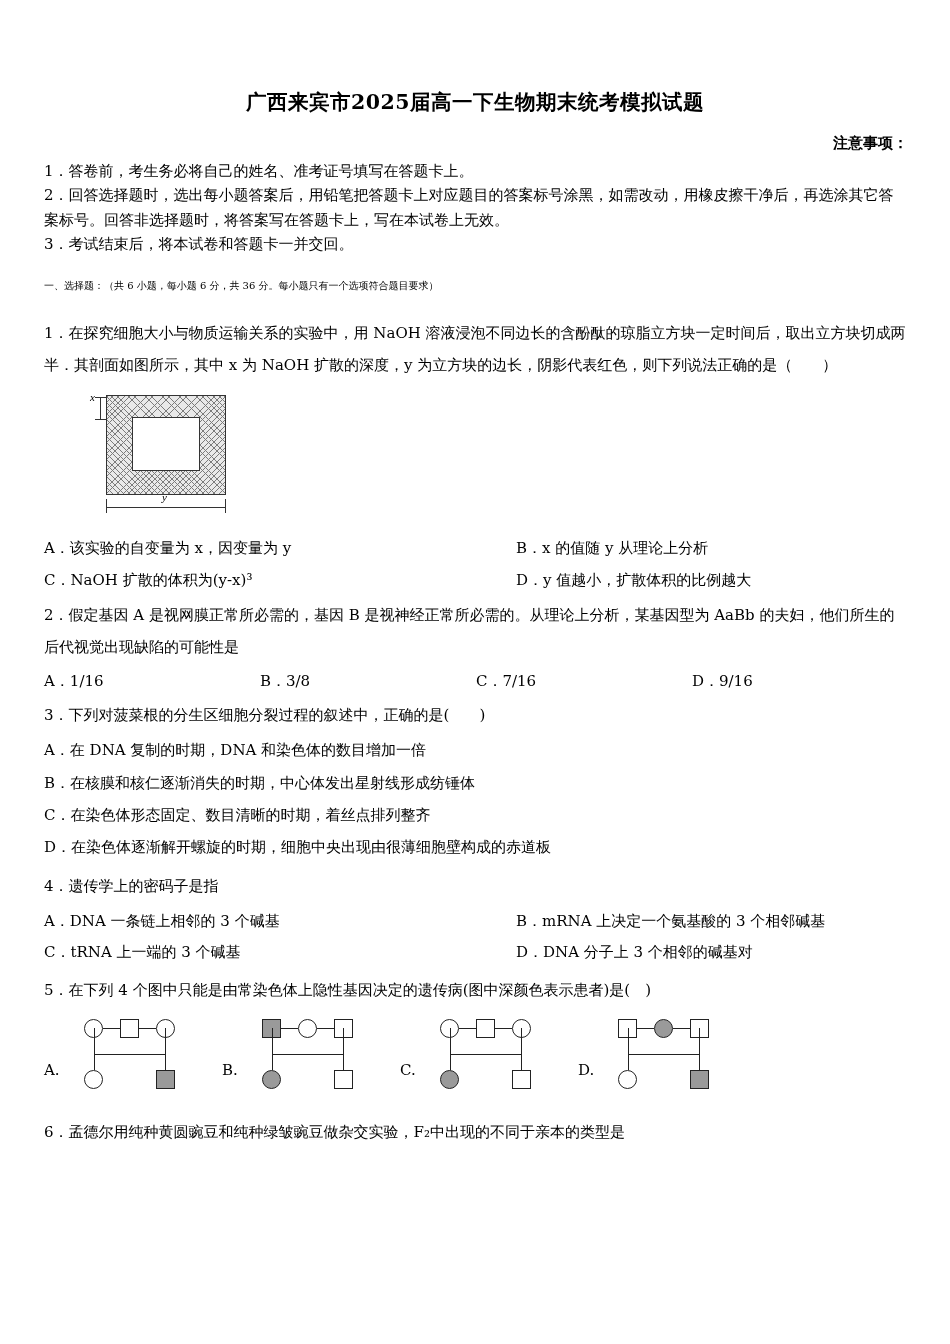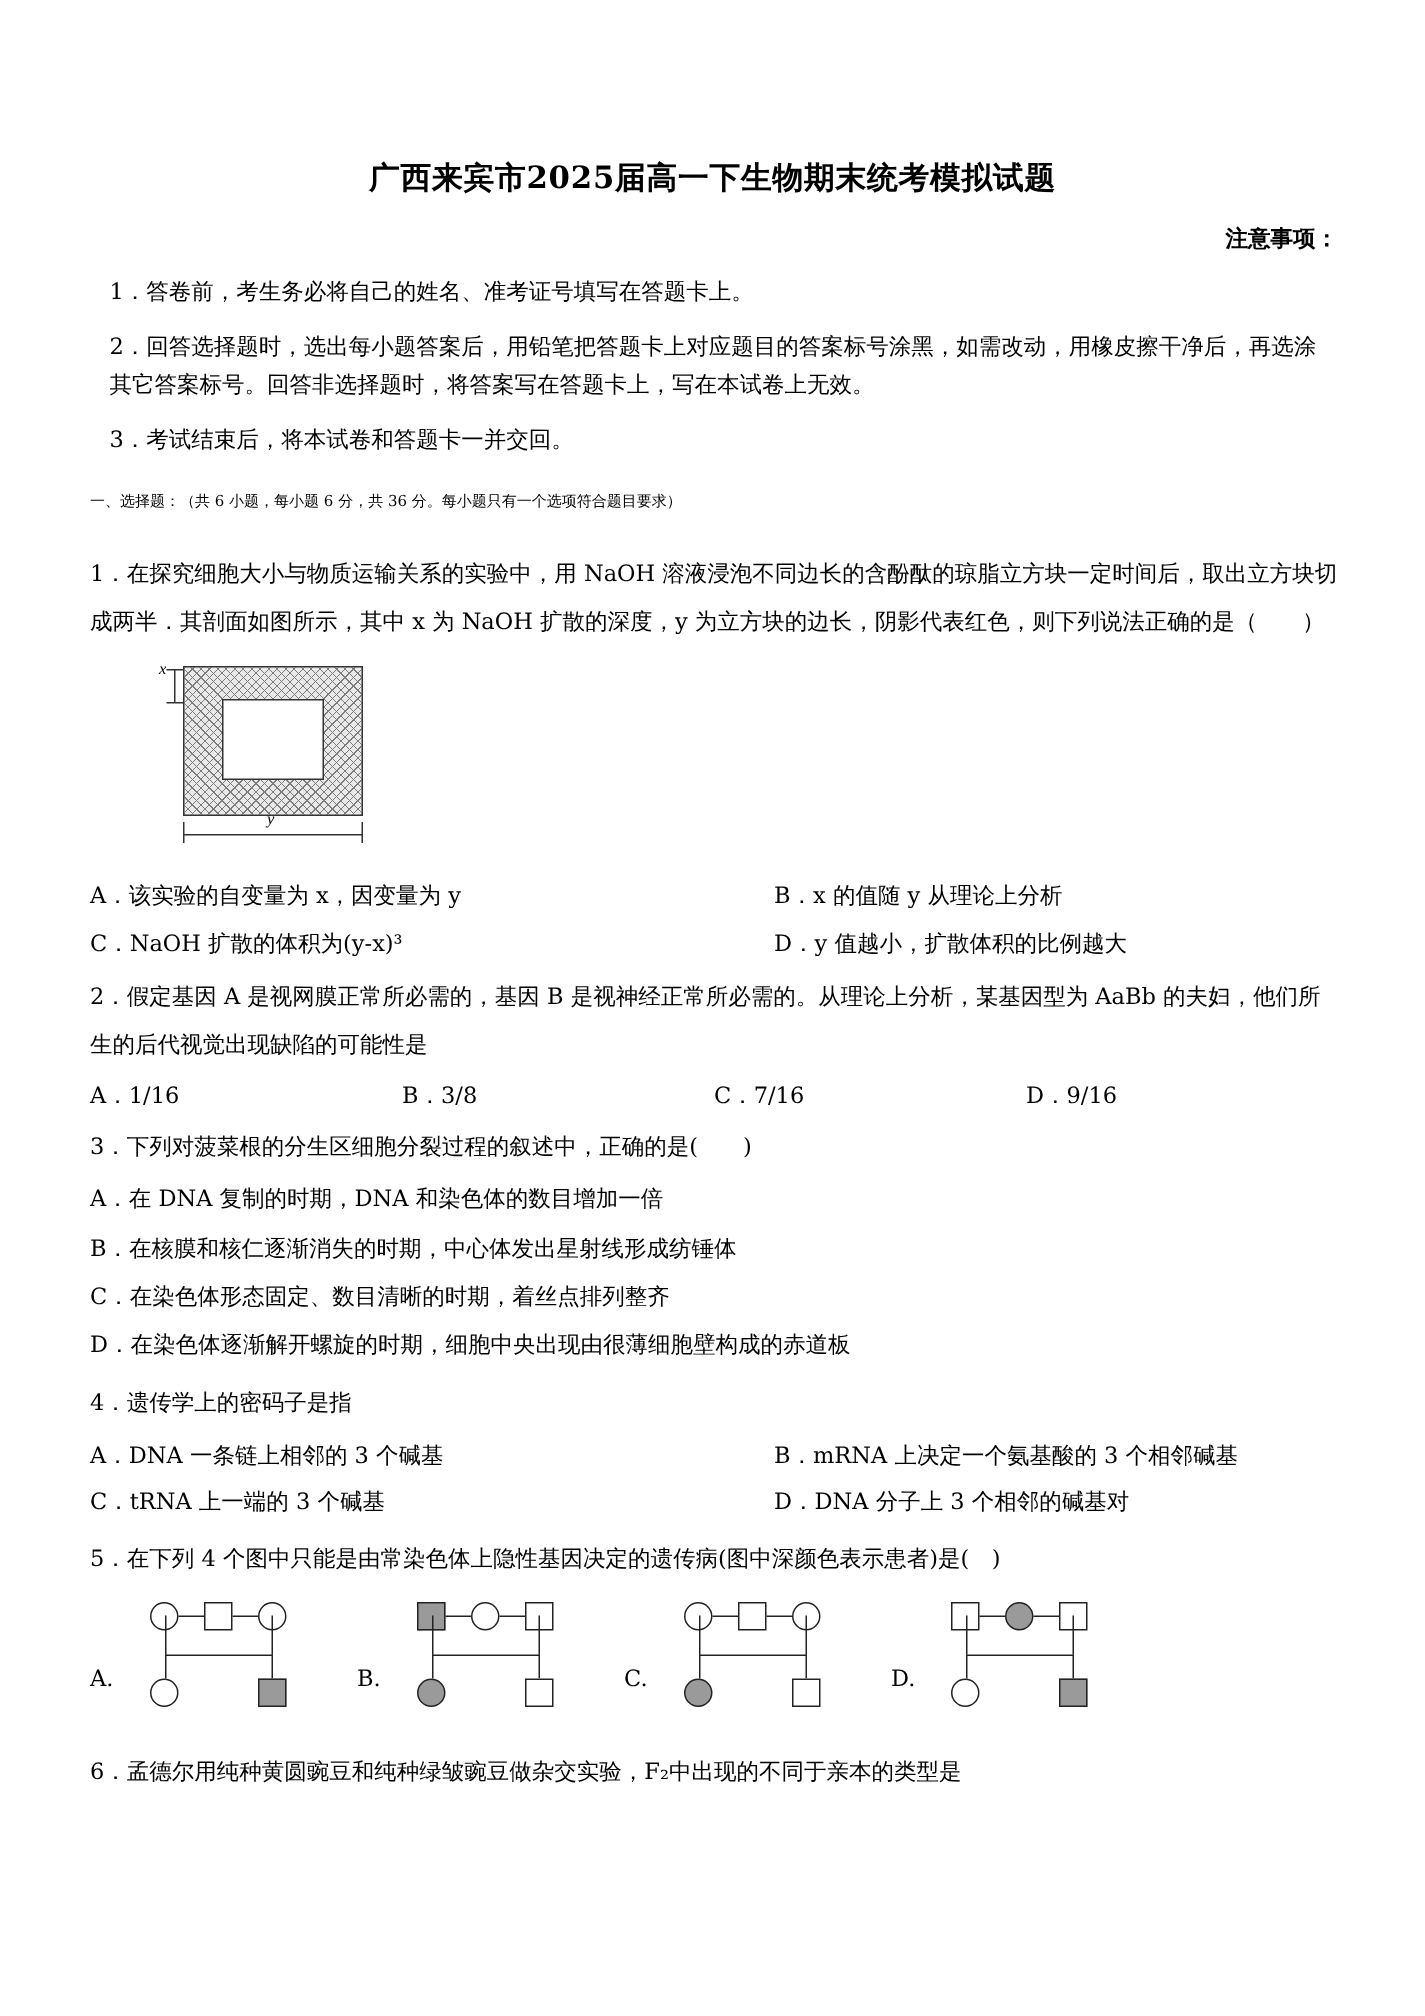--- a/index.html
+++ b/index.html
@@ -11,21 +11,21 @@
     width: 950px;
     min-height: 1344px;
     font-family: "Liberation Serif", "DejaVu Serif", serif;
     color: #000000;
     -webkit-font-smoothing: antialiased;
   }
   .page {
     position: relative;
     width: 950px;
     min-height: 1344px;
-    padding: 16px;
+    padding: 0;
     box-sizing: border-box;
   }
   .inner {
     padding: 88px 42px 40px 42px;
   }
   h1.doc-title {
     font-size: 20.5px;
     font-weight: bold;
     text-align: center;
     margin: 0 0 18px 0;
@@ -39,21 +39,21 @@
     font-family: "DejaVu Serif", "Liberation Serif", serif;
     text-align: right;
   }
   .notice-list {
     font-size: 15px;
     line-height: 1.62;
     margin: 0 0 22px 2px;
     font-family: "DejaVu Serif", "Liberation Serif", serif;
   }
   .notice-list p {
-    margin: 13px;
+    margin: 0;
   }
   .section-head {
     font-size: 10px;
     margin: 0 0 24px 2px;
     line-height: 1.6;
     font-family: "DejaVu Serif", "Liberation Serif", serif;
   }
   .q {
     font-size: 15px;
     line-height: 1.62;

